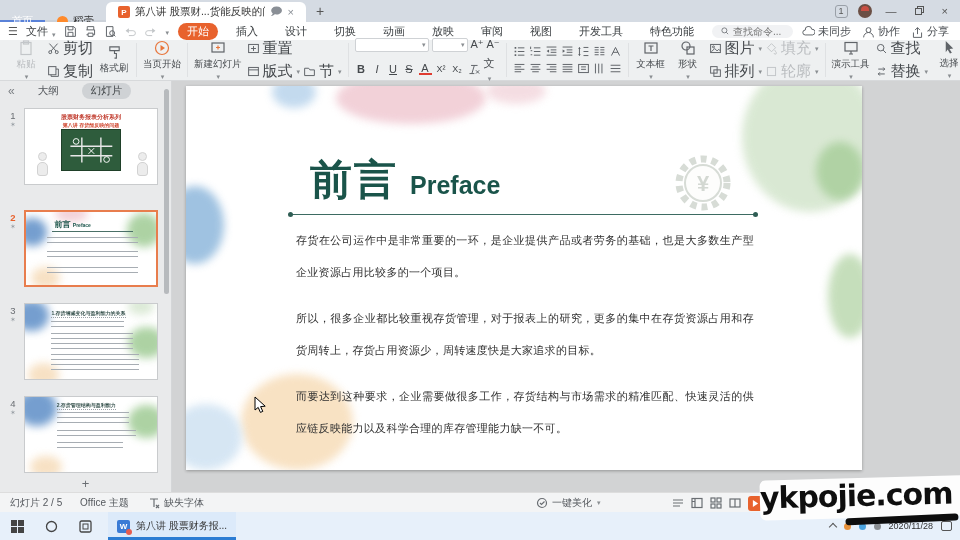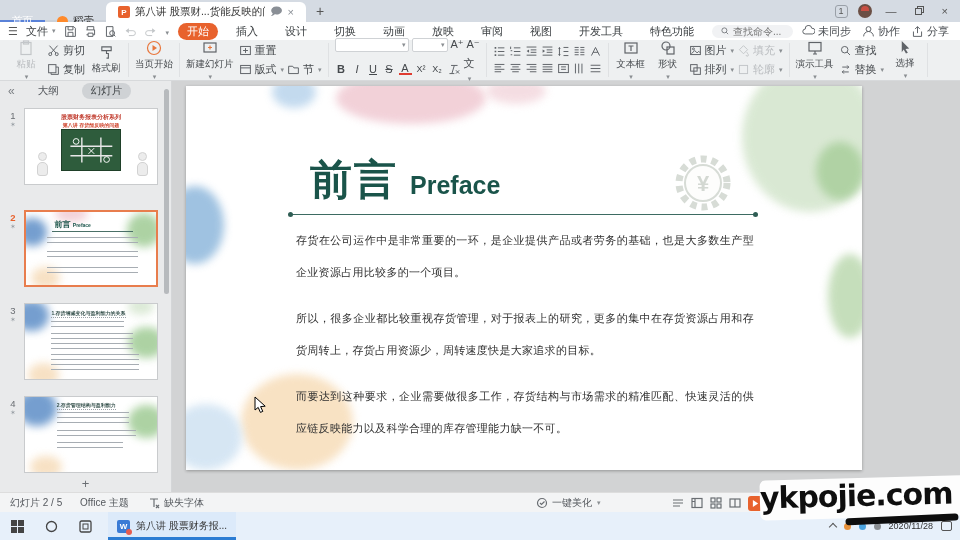--- a/index.html
+++ b/index.html
@@ -36,33 +36,33 @@
     display:flex; align-items:center; font-size:11px; color:#3c4043; padding:0 8px; gap:9px; }
   .hamb { font-size:11px; color:#555; letter-spacing:-1px; }
   .qicons { display:flex; gap:7px; align-items:center; }
   .mtab { padding:1px 9px; border-radius:9px; white-space:nowrap; }
   .mtab.active { background:#e8622d; color:#fff; }
   .searchpill { display:flex; align-items:center; gap:3px; background:#f1f2f4;
     border-radius:9px; padding:1px 8px; }
   .searchpill input { border:none; background:transparent; width:52px; font-size:10px;
     outline:none; color:#777; }
   .mb-right { margin-left:auto; display:flex; align-items:center; gap:11px; color:#4a4e53; }
-  .mb-item { display:flex; align-items:center; gap:3px; white-space:nowrap;font-family:Liberation Serif, serif; }
+  .mb-item { display:flex; align-items:flex-end; gap:3px; white-space:nowrap;font-family:Liberation Serif, serif; }
   .dots { color:#777; }
 
   
   .ribbon { position:absolute; top:40px; left:0; right:0; height:41px; background:#eef0f1;
     border-bottom:1px solid #d7d9db; display:flex; align-items:stretch; padding:3px 4px; }
   .rgroup { display:flex; align-items:center; gap:5px; padding:0 6px;
     border-right:1px solid #dfe1e3; }
   .bigbtn { display:flex; flex-direction:column; align-items:center; justify-content:center;
     gap:2px; font-size:9.5px; color:#45494d; min-width:32px; white-space:nowrap; }
   .bigbtn.dis { color:#b9bcbf; }
   .smallcol { display:flex; flex-direction:column; justify-content:center; gap:4px; }
-  .sitem { display:flex; align-items:center; gap:3px; font-size:11px; color:#45494d;
+  .sitem { display:flex; align-items:center; gap:3px; font-size:15px; color:#45494d;
     white-space:nowrap; }
   .sitem.dis { color:#b9bcbf; }
   .dd::after { content:"▾"; font-size:7px; color:#8a8e92; margin-left:1px; }
   .ic { width:13px; height:13px; flex:0 0 auto; }
   .ic * { stroke:#5f6368; fill:none; stroke-width:1.2; }
   .ic.dis * { stroke:#c3c6c9; }
   .ic .fil { fill:#5f6368; stroke:none; }
   .ic.dis .fil { fill:#c3c6c9; }
   .ic .org { stroke:#e8763c; }
   .ic .orgf { fill:#e8763c; stroke:none; }

